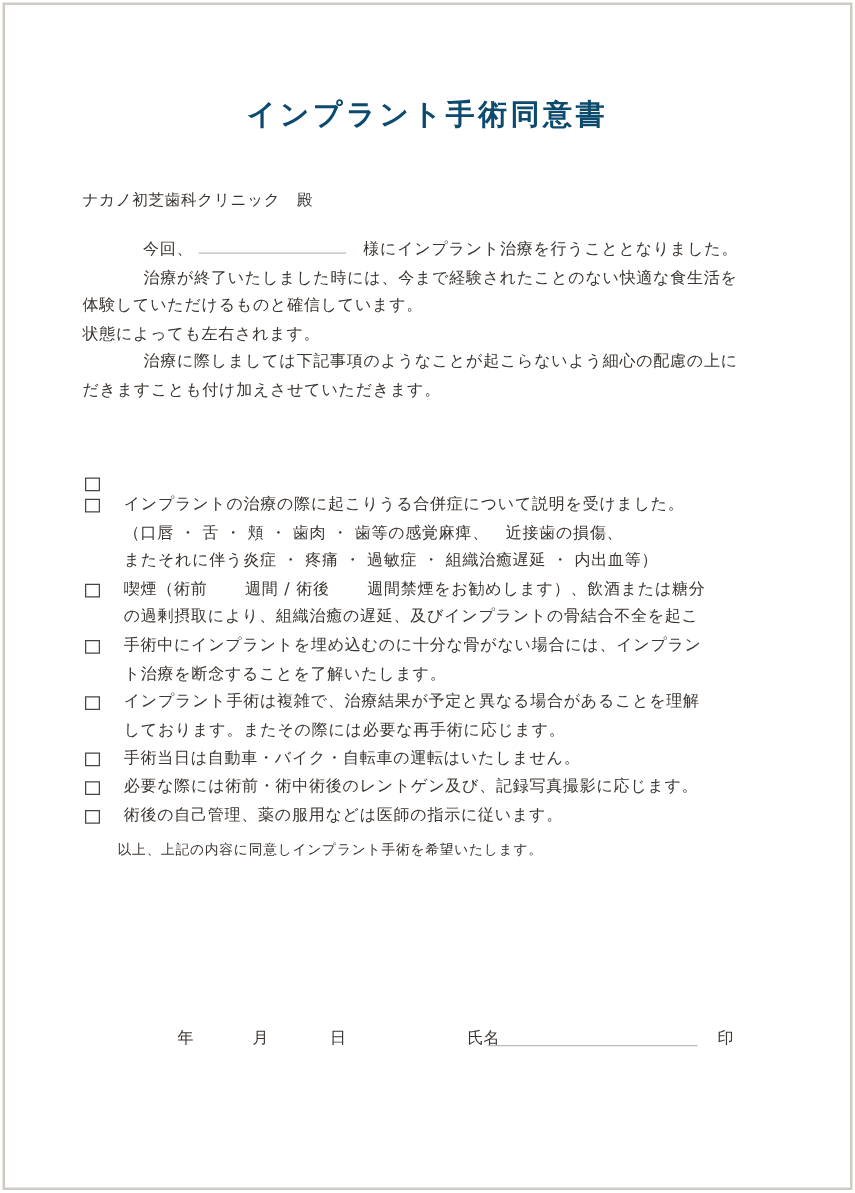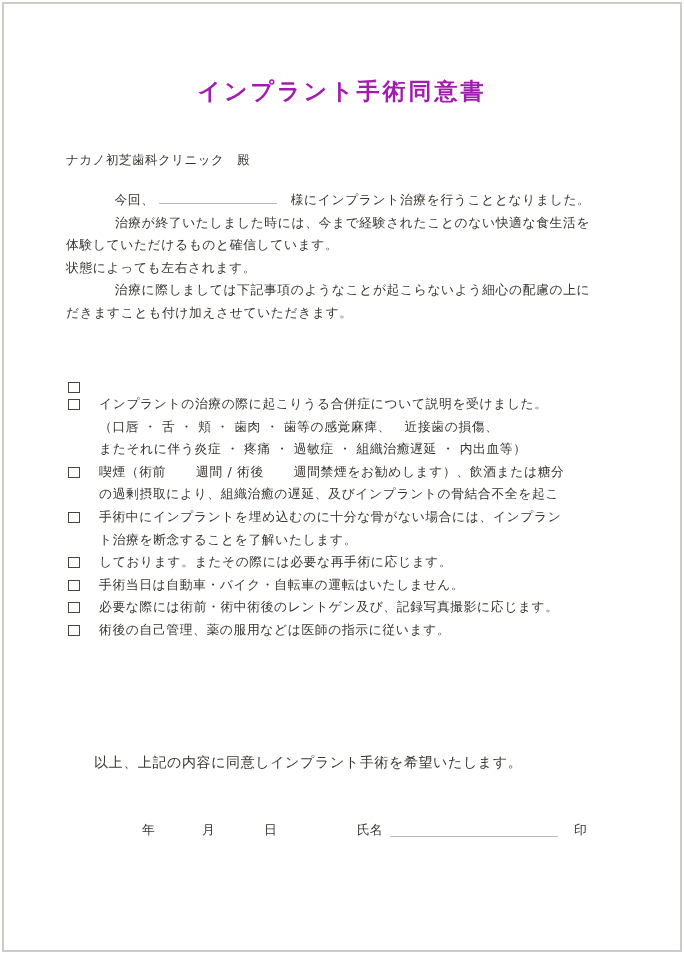--- a/index.html
+++ b/index.html
@@ -1,33 +1,33 @@
 <!DOCTYPE html>
 <html><head>
 <meta charset="utf-8">
 <style>
   html, body { margin: 0; padding: 0; background: #ffffff; }
   body { width: 684px; height: 954px; position: relative; overflow: hidden;
          font-family: "DejaVu Sans", "Liberation Sans", sans-serif; color: #3a3530; }
   .frame { position: absolute; left: 2px; top: 2px; width: 676px; height: 946px;
            border: 2px solid #cfcac4; box-sizing: content-box; }
   .title { position: absolute; left: 0; width: 684px; top: 76px; text-align: center;
-           font-size: 23px; font-weight: bold; letter-spacing: 3px; color: #a21caf; }
+           font-size: 23px; font-weight: bold; letter-spacing: 3px; color: #0c4a6e; }
   .addressee { position: absolute; left: 66px; top: 152px; font-size: 12.5px; letter-spacing: 0.5px; }
   .text { font-size: 12.8px; letter-spacing: 0.6px; line-height: 22.6px; white-space: nowrap; }
   .intro { position: absolute; left: 66px; top: 189px; width: 560px; }
   .intro p { margin: 0; }
   .indent { padding-left: 13px; text-align: center; }
   .blank { display: inline-block; width: 118px; border-bottom: 1px solid #bbb; height: 11px; margin: 0 14px 0 4px; vertical-align: baseline; }
   .checklist { position: absolute; left: 66px; top: 376px; width: 570px; }
   .item { display: flex; }
   .box { width: 10px; height: 9px; border: 1.5px solid #4a443e; margin: 6px 19px 0 2px; flex-shrink: 0; }
   .item-body .line { display: block; }
   .gap { display: inline-block; width: 30px; }
-  .closing { position: absolute; left: 94px; top: 754px; font-size: 14px; letter-spacing: 0.6px; }
+  .closing { position: absolute; left: 94px; top: 672px; font-size: 11px; letter-spacing: 0.6px; }
   .sig { position: absolute; top: 822px; font-size: 12.8px; }
   .sig-line { position: absolute; left: 390px; top: 836px; width: 168px; border-bottom: 1px solid #bbb; }
 </style>
 </head>
 <body>
 
 <div class="frame"></div>
 
 <div class="title">インプラント手術同意書</div>
 
@@ -64,20 +64,21 @@
   <div class="item">
     <span class="box"></span>
     <div class="item-body">
       <span class="line">手術中にインプラントを埋め込むのに十分な骨がない場合には、インプラン</span>
       <span class="line">ト治療を断念することを了解いたします。</span>
     </div>
   </div>
   <div class="item">
     <span class="box"></span>
     <div class="item-body">
+      <span class="line">インプラント手術は複雑で、治療結果が予定と異なる場合があることを理解</span>
       <span class="line">しております。またその際には必要な再手術に応じます。</span>
     </div>
   </div>
   <div class="item">
     <span class="box"></span>
     <div class="item-body">
         <span class="line">手術当日は自動車・バイク・自転車の運転はいたしません。</span>
       </div>
   </div>
   <div class="item">
@@ -92,15 +93,15 @@
         <span class="line">術後の自己管理、薬の服用などは医師の指示に従います。</span>
       </div>
   </div>
 </div>
 
 <div class="closing">以上、上記の内容に同意しインプラント手術を希望いたします。</div>
 
 <span class="sig" style="left:142px;">年</span>
 <span class="sig" style="left:202px;">月</span>
 <span class="sig" style="left:264px;">日</span>
-<span class="sig" style="left:357px;">氏名</span>
+<span class="sig" style="left:374px;">氏名</span>
 <div class="sig-line"></div>
 <span class="sig" style="left:574px;">印</span>
 
 </body></html>

